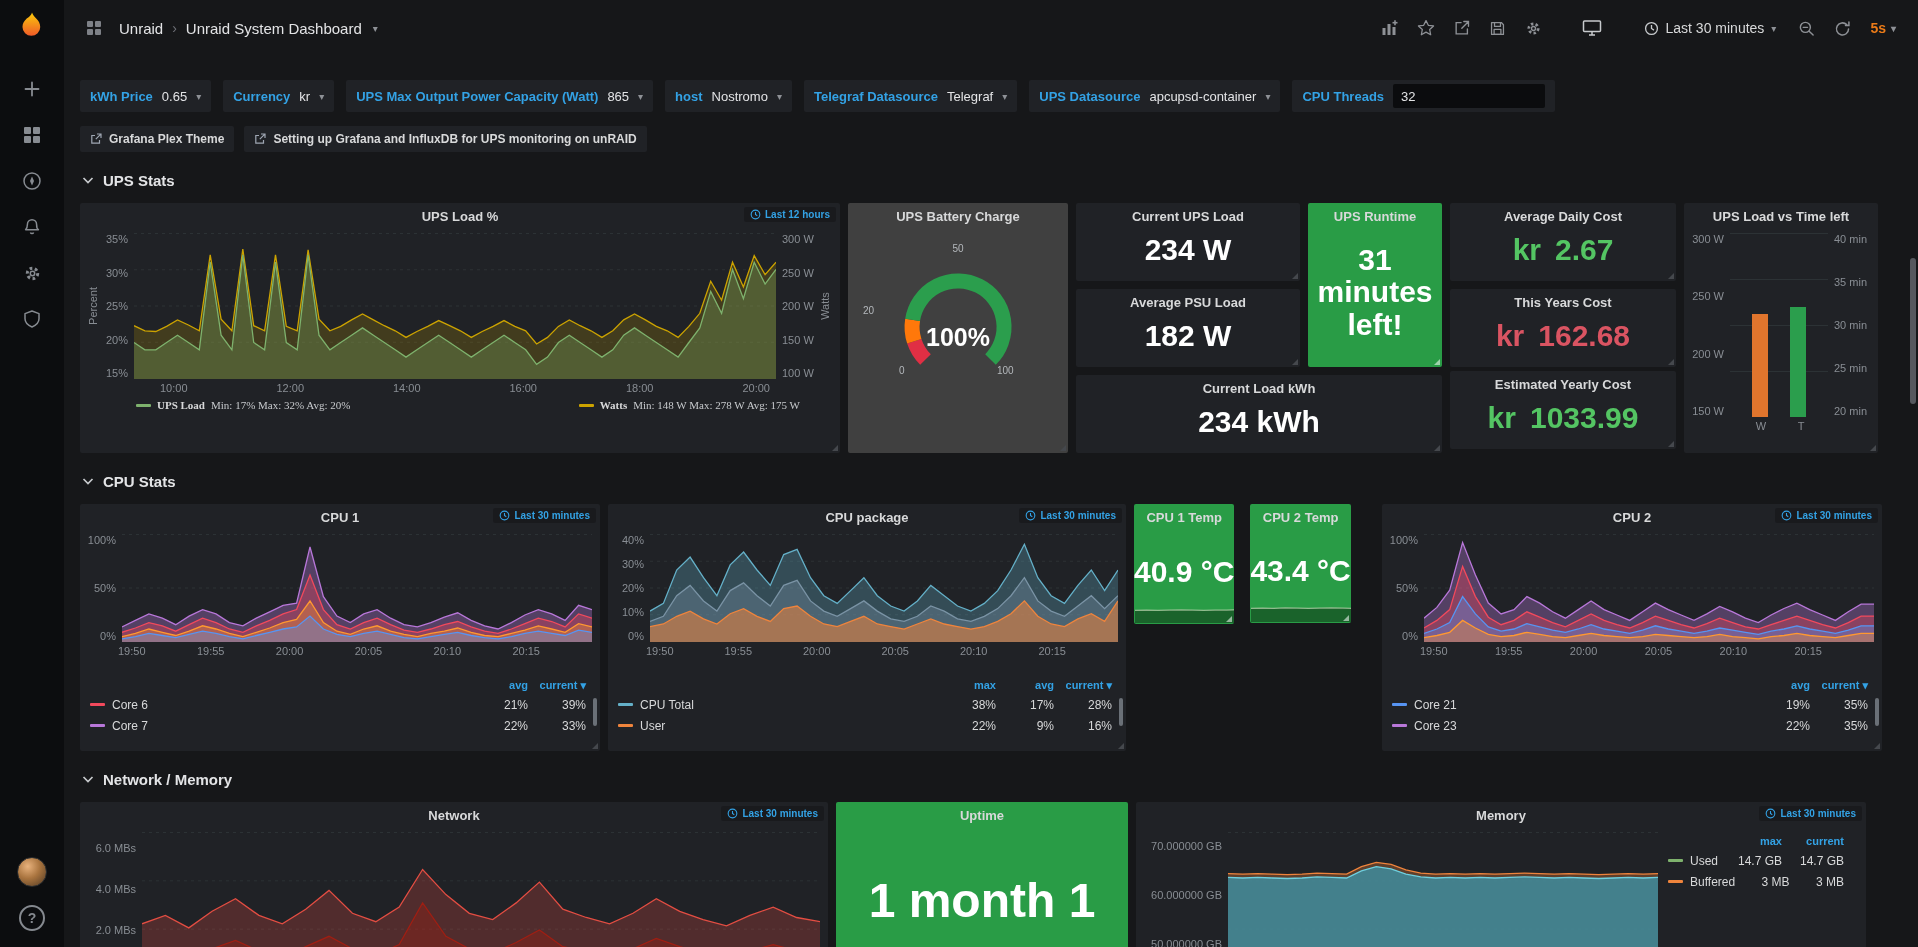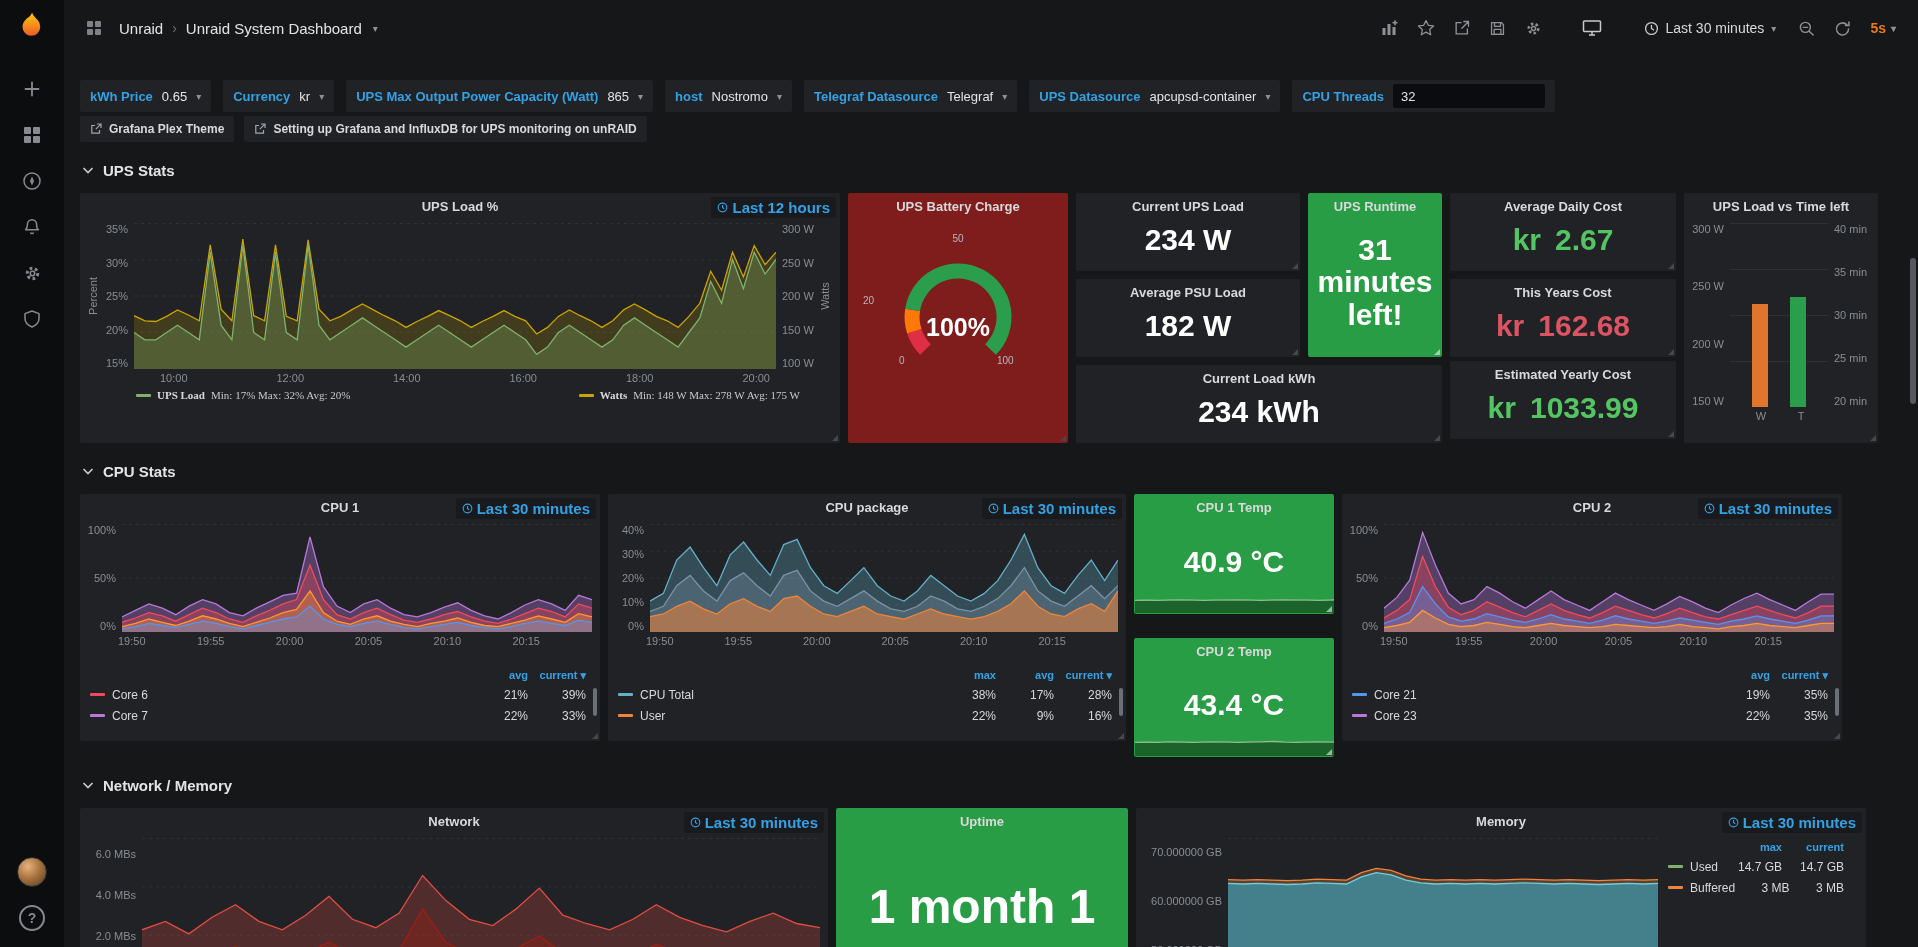--- a/index.html
+++ b/index.html
@@ -41,37 +41,37 @@
   
   .dash { position:absolute; left:64px; top:56px; right:0; height:891px; overflow:hidden; padding:24px 16px 0 16px; }
   .submenu { display:flex; flex-wrap:wrap; gap:12px; }
   .var-chip { display:flex; align-items:center; height:32px; background:#202226; border-radius:2px;
     padding:0 10px; gap:9px; cursor:pointer; }
   .var-label { color:#33a2e5; font-size:13px; font-weight:bold; }
   .var-value { color:#e3e4e6; font-size:13px; }
   .var-caret { color:#8e9196; font-size:10px; }
   .var-input { width:152px; height:24px; background:#0b0c0e; color:#e3e4e6; display:flex;
     align-items:center; padding:0 8px; font-size:13px; border-radius:2px; }
-  .links-row { display:flex; gap:10px; margin-top:4px; }
+  .links-row { display:flex; gap:10px; margin-top:14px; }
   .link-chip { display:flex; align-items:center; gap:7px; height:26px; background:#202226; border-radius:2px;
     padding:0 10px; font-size:12px; font-weight:bold; color:#d8d9da; cursor:pointer; }
 
   .section-head { display:flex; align-items:center; gap:9px; margin:20px 0 14px 2px; font-size:15px;
     font-weight:bold; color:#e3e4e6; cursor:pointer; }
 
   .row { display:flex; gap:8px; }
 
   
   .panel { position:relative; background:#202226; border-radius:2px; overflow:hidden; }
   .panel::after { content:""; position:absolute; right:2px; bottom:2px; width:0; height:0;
     border-left:6px solid transparent; border-bottom:6px solid #45484d; }
   .p-head { height:26px; position:relative; display:flex; align-items:center; justify-content:center; }
   .p-title { font-size:13px; font-weight:bold; color:#d8d9da; cursor:pointer; }
   .time-badge { position:absolute; right:4px; top:4px; display:flex; align-items:center; gap:4px;
-    font-size:15px; font-weight:bold; color:#33a2e5; background:rgba(0,0,0,0.22); padding:2px 6px;
+    font-size:10px; font-weight:bold; color:#33a2e5; background:rgba(0,0,0,0.22); padding:2px 6px;
     border-radius:2px; cursor:pointer; }
   .p-plot { display:flex; align-items:stretch; padding:4px 8px 0 6px; }
   .axis-y { display:flex; flex-direction:column; justify-content:space-between; font-size:11px;
     color:#898e94; width:40px; }
   .axis-y.l { text-align:right; padding-right:6px; }
   .axis-y.r { text-align:left; padding-left:6px; }
   .plot-area { flex:1; position:relative; overflow:hidden; }
   .ylab { width:14px; display:flex; align-items:center; justify-content:center; font-size:11px; color:#898e94; }
   .ylab span { transform:rotate(-90deg); white-space:nowrap; }
   .axis-x { display:flex; justify-content:space-between; font-size:11px; color:#898e94; height:18px;
@@ -96,21 +96,21 @@
   .mem-legend .lg-col { width:62px; }
 
   
   .stat { display:flex; flex-direction:column; align-items:center; padding-top:6px; }
   .stat .stat-value { flex:1; display:flex; align-items:center; justify-content:center; font-size:30px;
     font-weight:bold; color:#ffffff; padding-bottom:6px; }
   .stat-value.cost { gap:14px; }
   .green { background:#299c46; }
   .green::after { border-bottom-color:rgba(255,255,255,0.55); }
   .runtime-value { font-size:26px; line-height:1.08; text-align:center; padding:0 4px; }
-  .temp-col { display:flex; flex-direction:column; gap:24px; width:200px; }
+  .temp-col { display:flex; flex-direction:row; gap:16px; width:240px; }
   .temp-value { font-size:34px; }
   .spark { position:absolute; left:1px; right:1px; bottom:1px; height:42px; }
 
   
   .mini-grid { position:relative; width:600px; height:250px; }
   .mini { position:absolute; }
 
   
   .gauge-box { position:relative; width:190px; height:158px; margin:10px auto 0; }
   .gauge-box svg { position:absolute; left:0; top:0; }
@@ -405,21 +405,21 @@
               <span class="il-stats">Min: 17%  Max: 32%  Avg: 20%</span>
             </span>
             <span class="il-item">
               <i style="background:#cca300"></i>
               <b>Watts</b>
               <span class="il-stats">Min: 148 W  Max: 278 W  Avg: 175 W</span>
             </span>
           </div>
       </div>
 
-      <div class="panel" style="width:220px;height:250px;background:#7f1d1d">
+      <div class="panel" style="width:220px;height:250px;background:#404040">
         <div class="p-head">
             <span class="p-title">UPS Battery Charge</span>
           </div>
         <div class="gauge-box">
           <svg width="190" height="158" viewBox="0 0 190 158">
             <path d="M62.5 120.5 A46 46 0 0 1 51.3 102.2" fill="none" stroke="#e02f44" stroke-width="15"></path>
             <path d="M51.3 102.2 A46 46 0 0 1 49.6 80.8" fill="none" stroke="#ff780a" stroke-width="15"></path>
             <path d="M49.6 80.8 A46 46 0 1 1 127.5 120.5" fill="none" stroke="#2b9e4d" stroke-width="15"></path>
           </svg>
           <span class="gt gt0">0</span>

